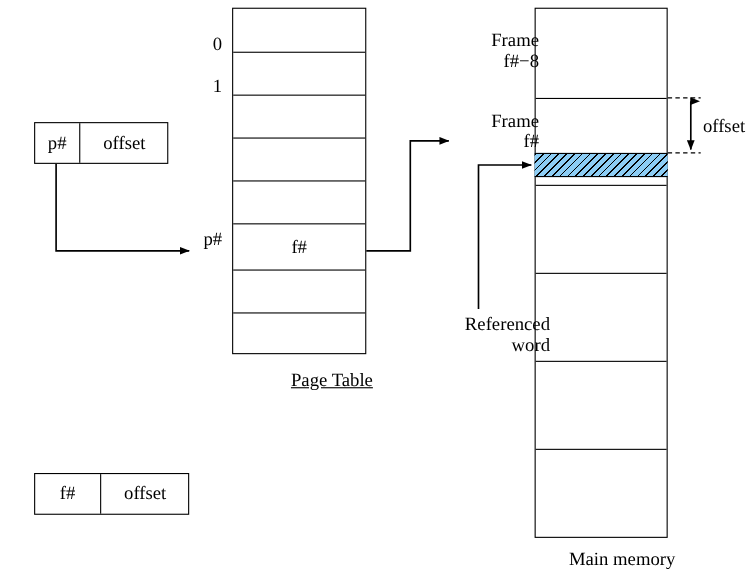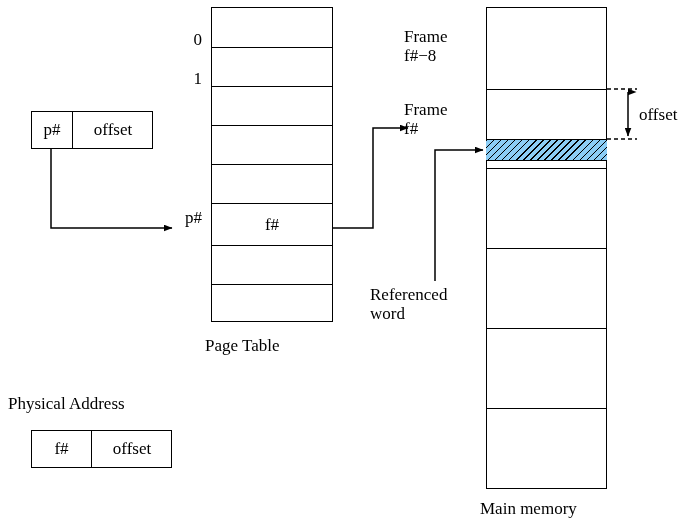--- a/index.html
+++ b/index.html
@@ -15,21 +15,21 @@
     font-family: "Liberation Serif", "DejaVu Serif", serif;
     color: #000000;
     overflow: hidden;
   }
   .lbl {
     position: absolute;
     font-size: 17px;
     line-height: 1.12;
     color: #000;
     white-space: pre;
-    text-align: left;
+    text-align: right;
   }
   .lbl.left { text-align: left; }
   .lbl.right { text-align: right; }
 
   
   .box {
     position: absolute;
     border: 1.5px solid #000;
     box-sizing: border-box;
     background: transparent;
@@ -77,21 +77,20 @@
 
 <div id="canvas">
 
 
   <div class="box" style="left:31px; top:111px; width:122px; height:38px;">
     <div class="vdiv" style="left:40px;"></div>
     <div class="celltext" style="left:0; width:40px;">p#</div>
     <div class="celltext" style="left:40px; width:82px;">offset</div>
   </div>
 
-  <div class="lbl" style="left:8px; top:394px; width:176px;">Physical Address</div>
 
   <div class="box" style="left:31px; top:430px; width:141px; height:38px;">
     <div class="vdiv" style="left:59px;"></div>
     <div class="celltext" style="left:0; width:59px;">f#</div>
     <div class="celltext" style="left:59px; width:82px;">offset</div>
   </div>
 
   <div class="box" style="left:211px; top:7px; width:122px; height:315px;">
     <div class="cellrow" style="top:0px;   height:40px;"></div>
     <div class="cellrow" style="top:40px;  height:39px;"></div>
@@ -102,21 +101,21 @@
       <div class="celltext">f#</div>
     </div>
     <div class="cellrow" style="top:238px; height:39px;"></div>
     <div class="cellrow last" style="top:277px; height:38px;"></div>
   </div>
 
   <div class="lbl right" style="left:166px; top:30px; width:36px;">0</div>
   <div class="lbl right" style="left:166px; top:69px; width:36px;">1</div>
   <div class="lbl right" style="left:160px; top:208px; width:42px;">p#</div>
 
-  <div class="lbl" style="left:205px; top:336px; width:134px;">Page Table</div>
+  <div class="lbl" style="left:205px; top:336px; width:134px;text-decoration:underline;">Page Table</div>
 
   <div class="box" style="left:486px; top:7px; width:121px; height:482px;">
     <div class="cellrow" style="top:0px;   height:82px;"></div>
     <div class="cellrow" style="top:82px;  height:79px;"></div>
     <div class="cellrow" style="top:161px; height:80px;"></div>
     <div class="cellrow" style="top:241px; height:80px;"></div>
     <div class="cellrow" style="top:321px; height:80px;"></div>
     <div class="cellrow last" style="top:401px; height:81px;"></div>
   </div>
 

